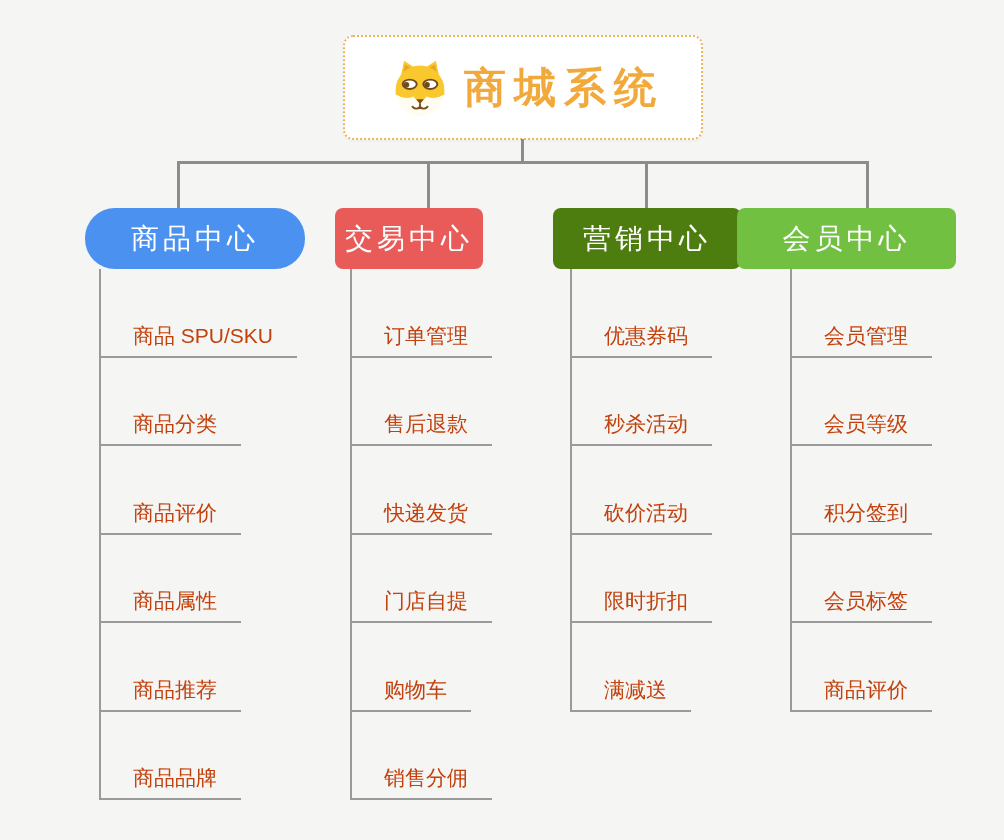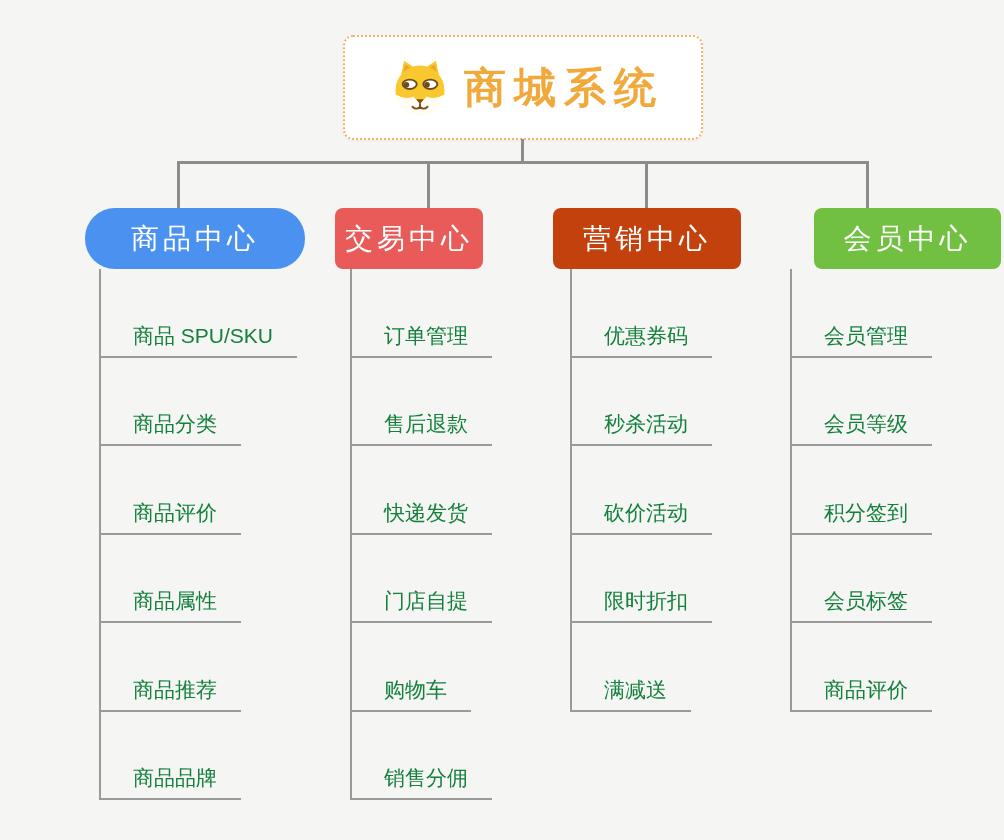--- a/index.html
+++ b/index.html
@@ -51,42 +51,42 @@
     border-radius:8px;
     display:flex;align-items:center;justify-content:center;
     color:#ffffff;
     font-size:28px;
     letter-spacing:4px;
     box-sizing:border-box;
   }
   .branch-1{left:57px;width:220px;border-radius:30px;}
   .branch-2{left:307px;width:148px;}
   .branch-3{left:525px;width:188px;}
-  .branch-4{left:786px;width:187px;}
+  .branch-4{left:709px;width:219px;}
 
   
   .leaves{
     position:absolute;top:269px;
     margin:0;padding:0;list-style:none;
     border-left:2px solid #9a9a9a;
   }
   .col-1{left:71px;}
   .col-2{left:322px;}
   .col-3{left:542px;}
   .col-4{left:762px;}
   .leaves li{
     height:88.5px;
     display:flex;align-items:flex-end;
   }
   .leaf-label{
     display:inline-block;
     border-bottom:2px solid #9a9a9a;
     padding:0 24px 6px 32px;
     font-size:21px;
-    color:#15803d;
+    color:#c2410c;
     white-space:nowrap;
   }
 </style>
 </head>
 <body>
 
 <div class="canvas">
 
   <div class="root-node">
     <svg class="dog" viewBox="0 0 64 64" aria-hidden="true">
@@ -112,21 +112,21 @@
   <div class="line drop drop-2"></div>
   <div class="line drop drop-3"></div>
   <div class="line drop drop-4"></div>
 
   <div class="branch branch-1" style="background-color: rgb(75, 146, 240);">
     <span>商品中心</span>
   </div>
   <div class="branch branch-2" style="background-color: rgb(232, 91, 89);">
     <span>交易中心</span>
   </div>
-  <div class="branch branch-3" style="background-color: #c2410c;">
+  <div class="branch branch-3" style="background-color: #4d7c0f;">
     <span>营销中心</span>
   </div>
   <div class="branch branch-4" style="background-color: rgb(113, 192, 65);">
     <span>会员中心</span>
   </div>
 
   <ul class="leaves col-1">
     <li>
         <span class="leaf-label">商品 SPU/SKU</span>
       </li>

